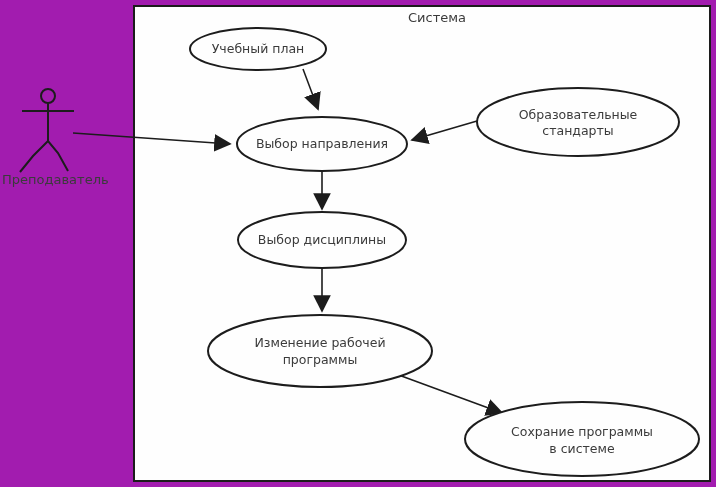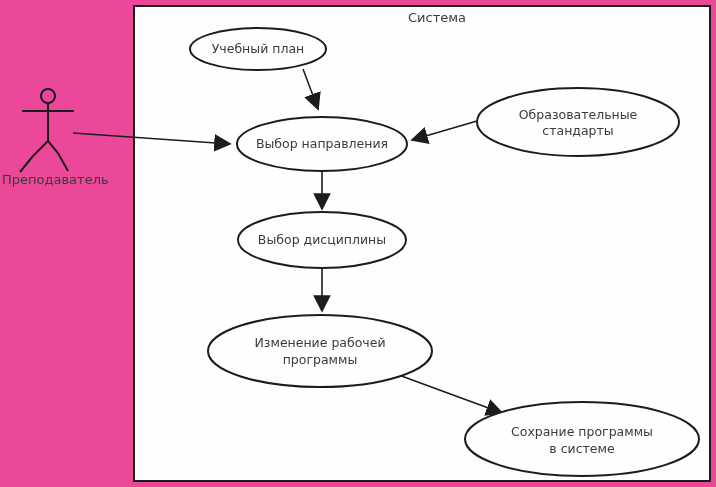--- a/index.html
+++ b/index.html
@@ -4,21 +4,21 @@
 <style>
   html, body {
     margin: 0;
     padding: 0;
     background: #ffffff;
   }
   .canvas {
     position: relative;
     width: 716px;
     height: 487px;
-    background: #ec4899;
+    background: #a21caf;
     font-family: "DejaVu Sans", sans-serif;
     overflow: hidden;
   }
   svg { display: block; }
   .shape {
     fill: #fefefe;
     stroke: #1c1c1c;
     stroke-width: 2;
   }
   .edge {

